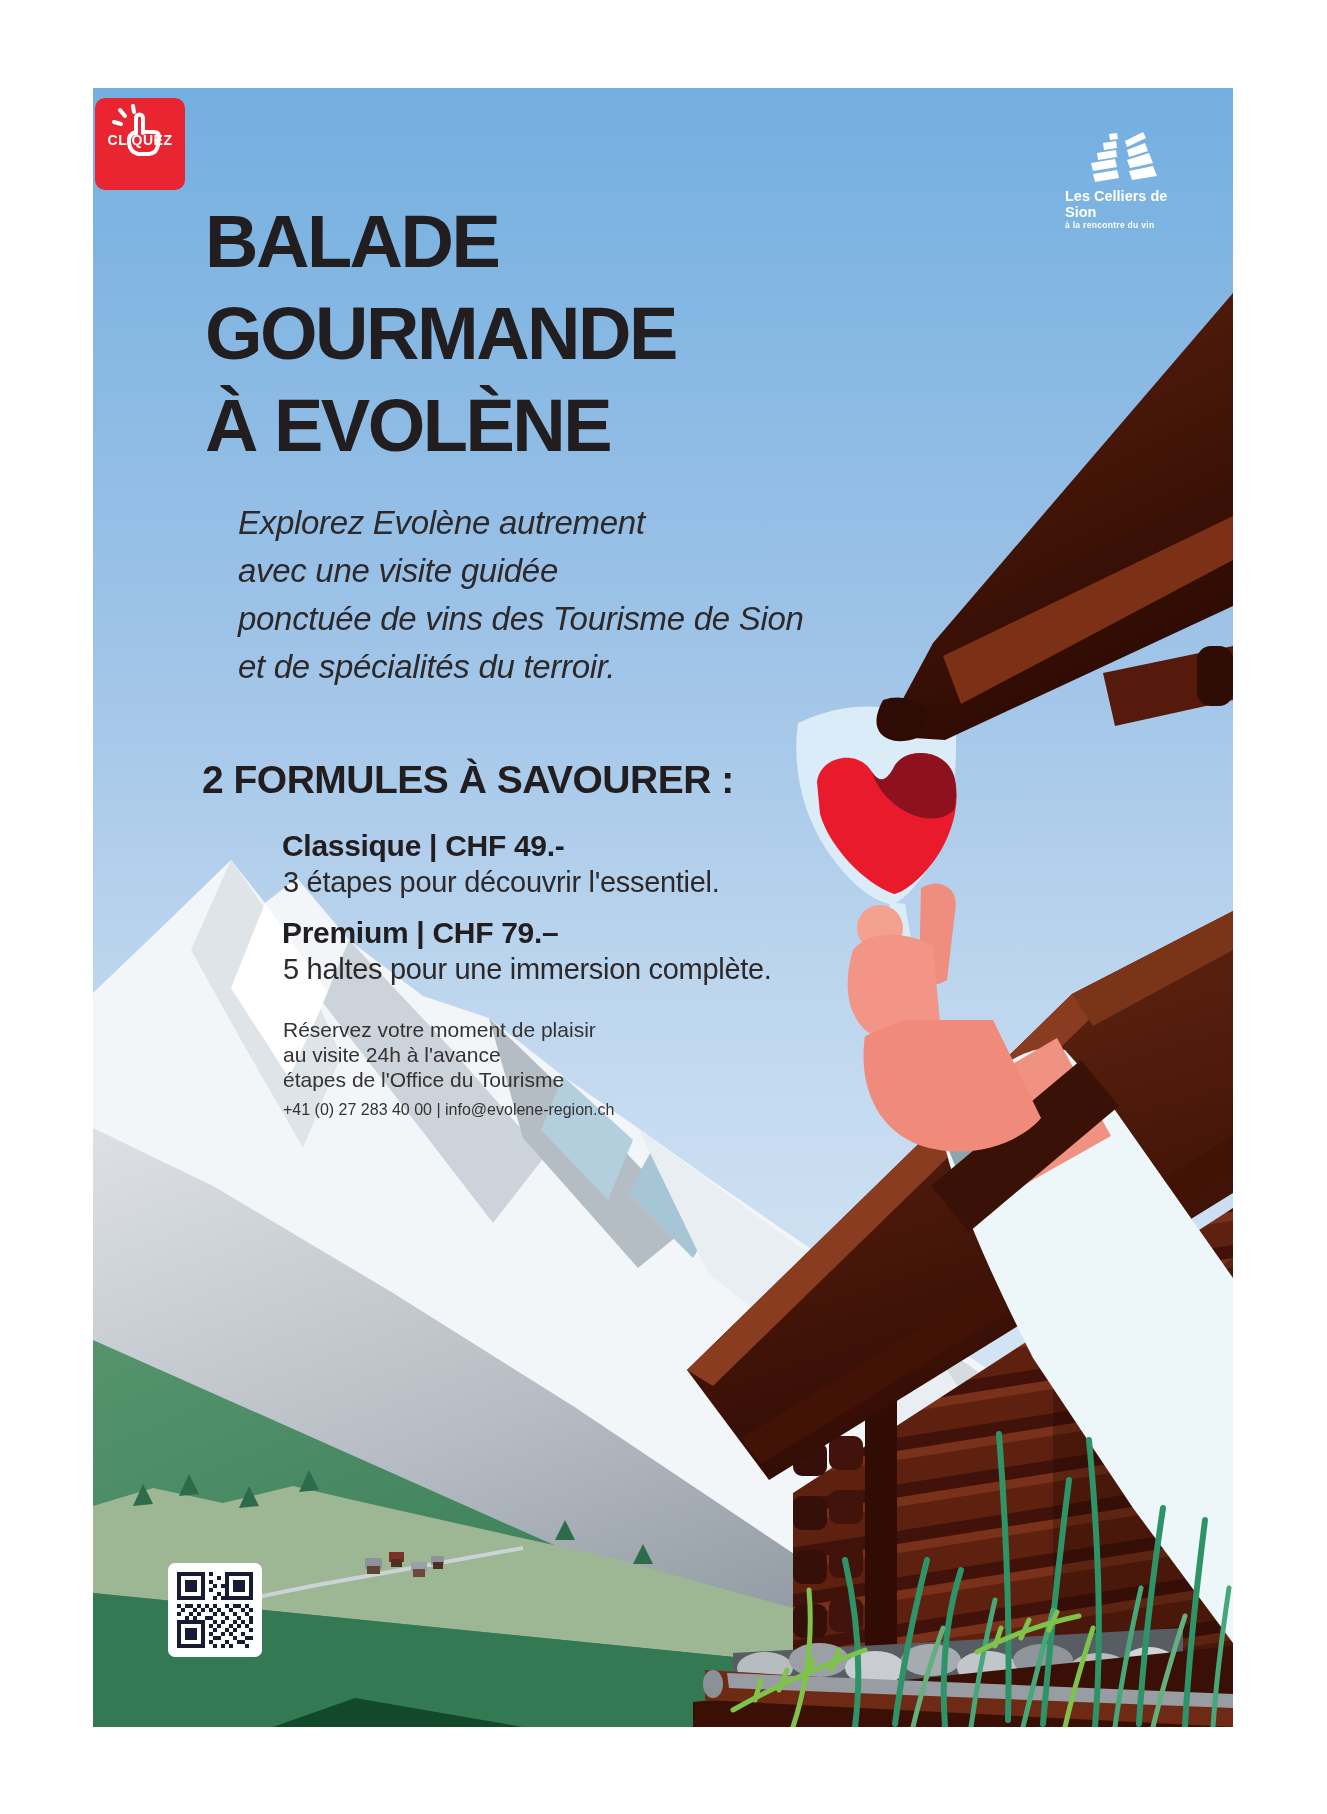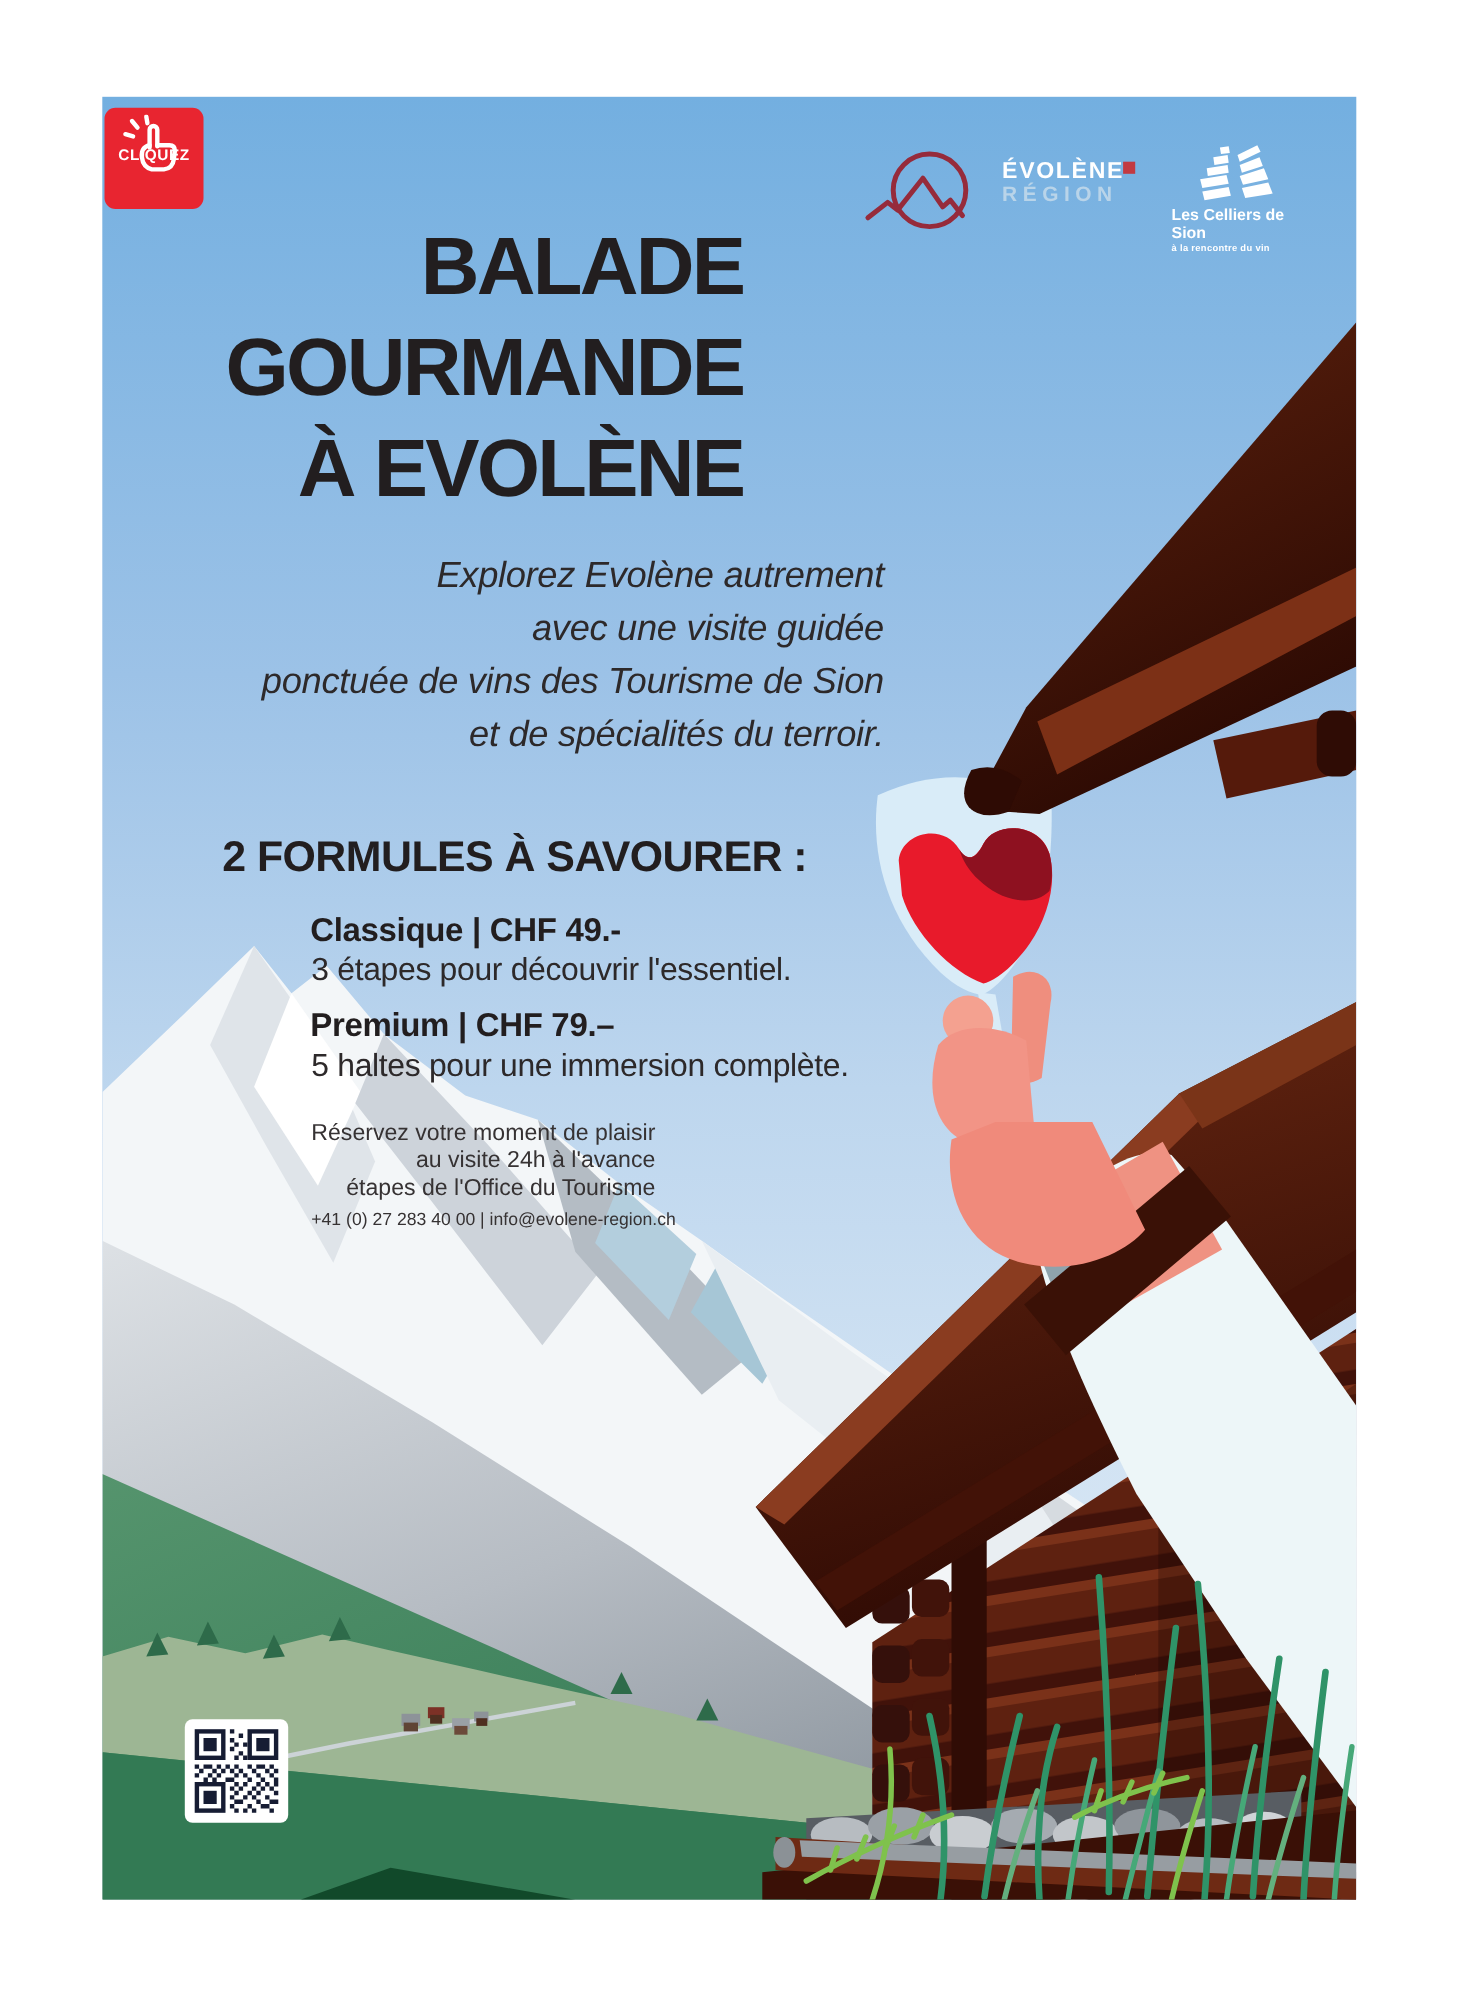--- a/index.html
+++ b/index.html
@@ -1,21 +1,21 @@
 <!DOCTYPE html>
 <html><head>
 <meta charset="utf-8">
 <style>
   html,body{margin:0;padding:0;background:#ffffff;}
   .page{position:relative;width:1327px;height:1814px;background:#ffffff;overflow:hidden;
         font-family:"Liberation Sans", sans-serif;}
   .poster{position:absolute;left:93px;top:88px;width:1140px;height:1639px;overflow:hidden;
           background:linear-gradient(180deg,#73afe0 0%,#9cc2e7 32%,#bdd6ee 55%,#d2e3f3 75%,#dcEAf6 100%);}
   .illustration{position:absolute;left:0;top:0;width:1140px;height:1639px;}
-  .txt{position:absolute;color:#221e1f;text-align:right;}
+  .txt{position:absolute;color:#221e1f;}
   .badge{position:absolute;left:2px;top:10px;width:90px;height:92px;background:#e82530;border-radius:10px;
          display:flex;flex-direction:column;align-items:center;justify-content:center;cursor:pointer;}
   .badge svg{position:absolute;top:6px;left:14px;}
   .badge-label{color:#fff;font-size:14px;font-weight:bold;letter-spacing:.5px;margin-bottom:8px;}
   .title{left:112px;top:108px;font-size:74px;line-height:92px;font-weight:bold;letter-spacing:-2.5px;color:#221e1f;}
   .intro{left:109px;top:411px;font-size:33px;line-height:48px;font-style:italic;color:#2d292a;letter-spacing:-.3px;margin-left:36px;}
   .offers-heading{left:109px;top:670px;font-size:39px;font-weight:bold;letter-spacing:-.5px;color:#221e1f;}
   .offer-name{font-size:30px;font-weight:bold;color:#221e1f;letter-spacing:-.3px;position:absolute;left:189px;}
   .offer-desc{font-size:29px;color:#2d292a;position:absolute;left:190px;letter-spacing:-.3px;}
   .booking{left:190px;top:929px;font-size:21px;line-height:25px;color:#363233;}
@@ -235,33 +235,20 @@
           <path d="M27,30 V14 a3.5,3.5 0 0 1 7,0 V29"></path>
           <path d="M27,28 q-8,2 -7,11 q1,9 9,11 h11 q8,-1 9,-9 l1,-8 q0,-5 -5,-5 h-11"></path>
           <path d="M16,12 L11,6"></path>
             <path d="M25,8 L24,2"></path>
             <path d="M12,20 L5,18"></path>
         </g>
       </svg>
       <div class="badge-label">CLIQUEZ</div>
     </div>
 
-    <div class="logo-evolene">
-      <svg width="125" height="95" viewBox="0 0 125 95">
-        <g fill="none" stroke="#962b3b" stroke-width="4.5" stroke-linecap="round" stroke-linejoin="round">
-          <circle cx="62" cy="47" r="33"></circle>
-          <path d="M6,72 L24,58 L33,65 L56,36 L74,62 L81,56 L92,70"></path>
-        </g>
-      </svg>
-      <div class="wordmark">
-        <div class="ev-name">ÉVOLÈNE</div>
-        <div class="ev-suffix">RÉGION</div>
-        <div class="ev-dot"></div>
-      </div>
-    </div>
 
     <div class="logo-celliers">
       <svg width="80" height="58" viewBox="0 0 80 58" style="display:block;margin:0 auto;">
         <g fill="#ffffff">
           <path d="M8,46 L32,42 L34,50 L10,54 Z"></path>
             <path d="M6,35 L30,31 L32,39 L8,43 Z"></path>
           <path d="M12,25 L31,22 L32,29 L13,32 Z"></path>
             <path d="M18,15 L31,13 L32,20 L19,22 Z"></path>
           <path d="M24,6 L32,5 L33,11 L25,12 Z"></path>
           <path d="M40,13 L58,4 L61,10 L42,19 Z"></path>

